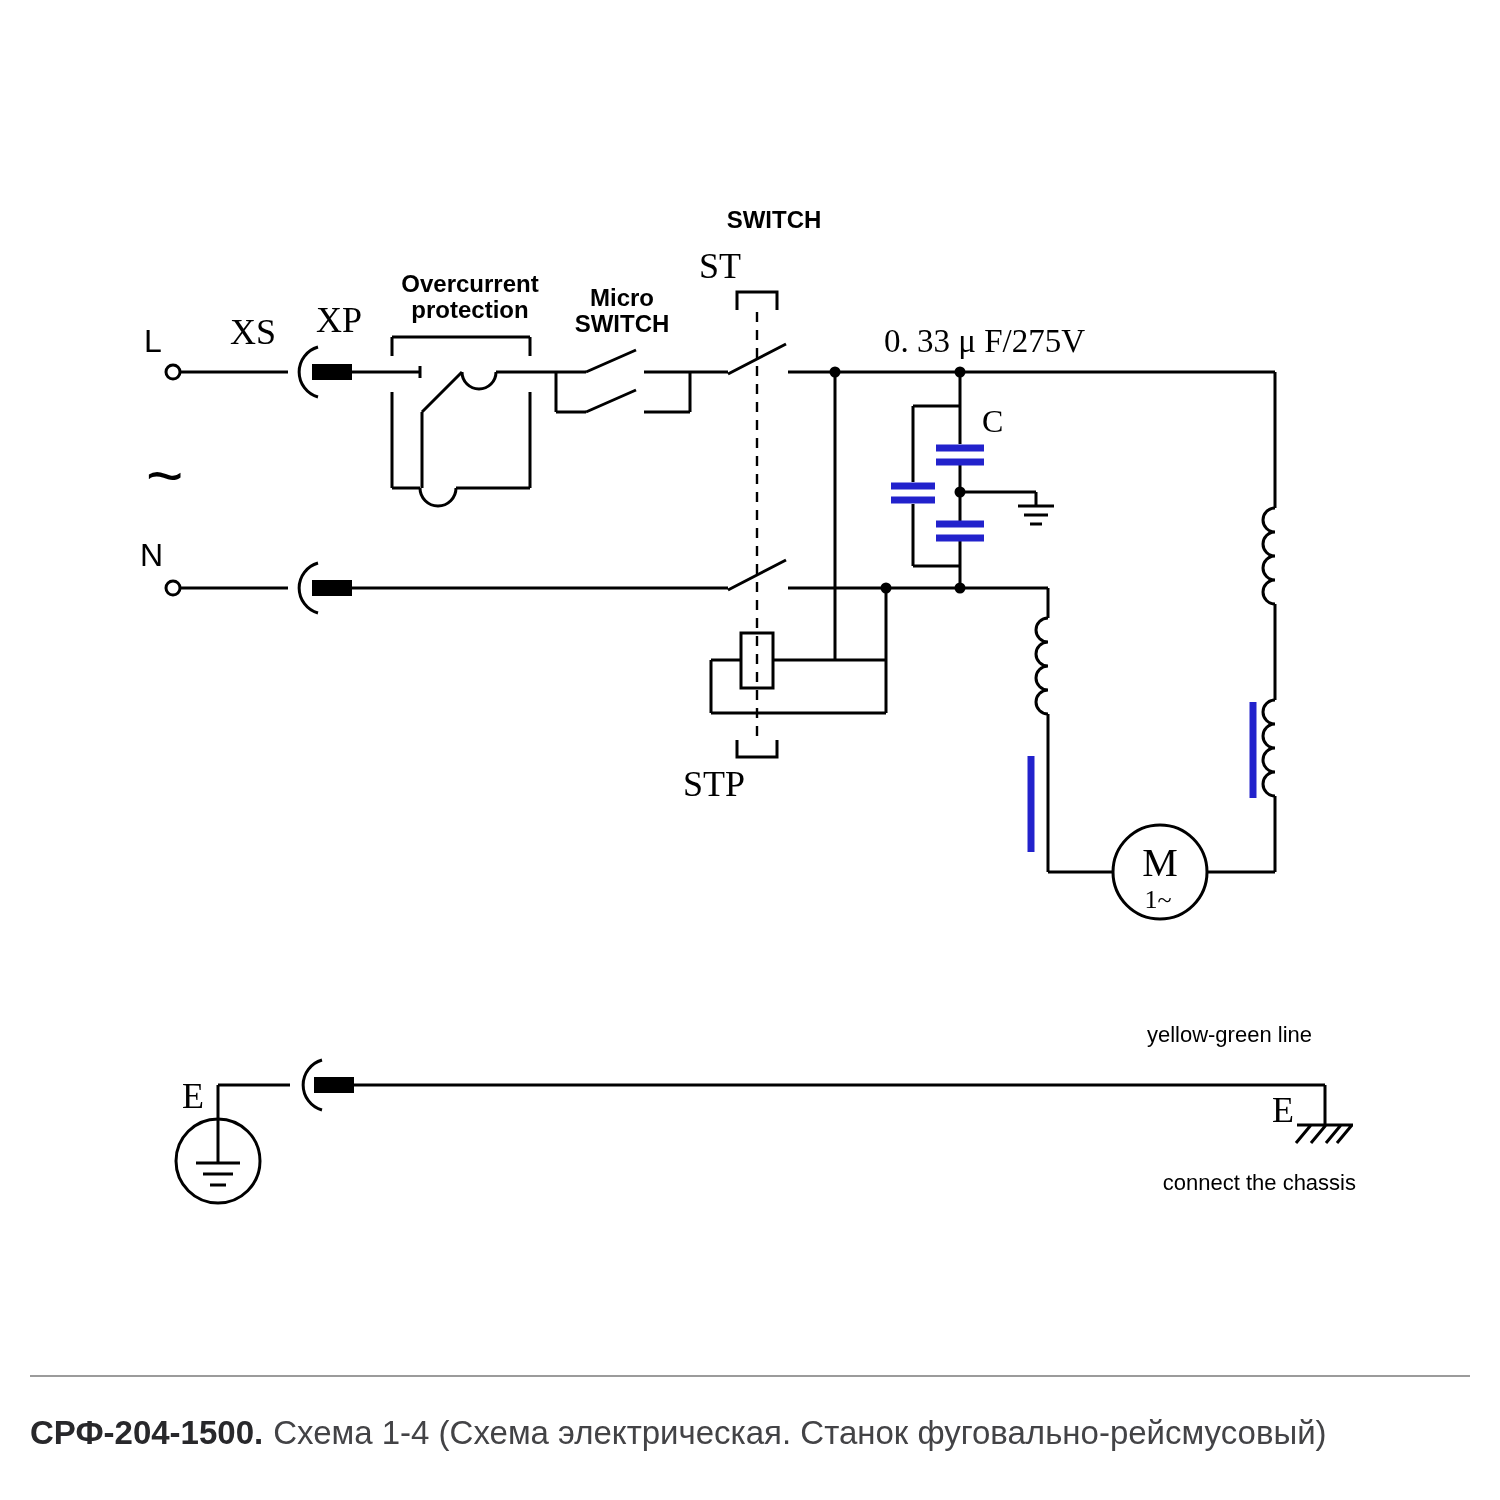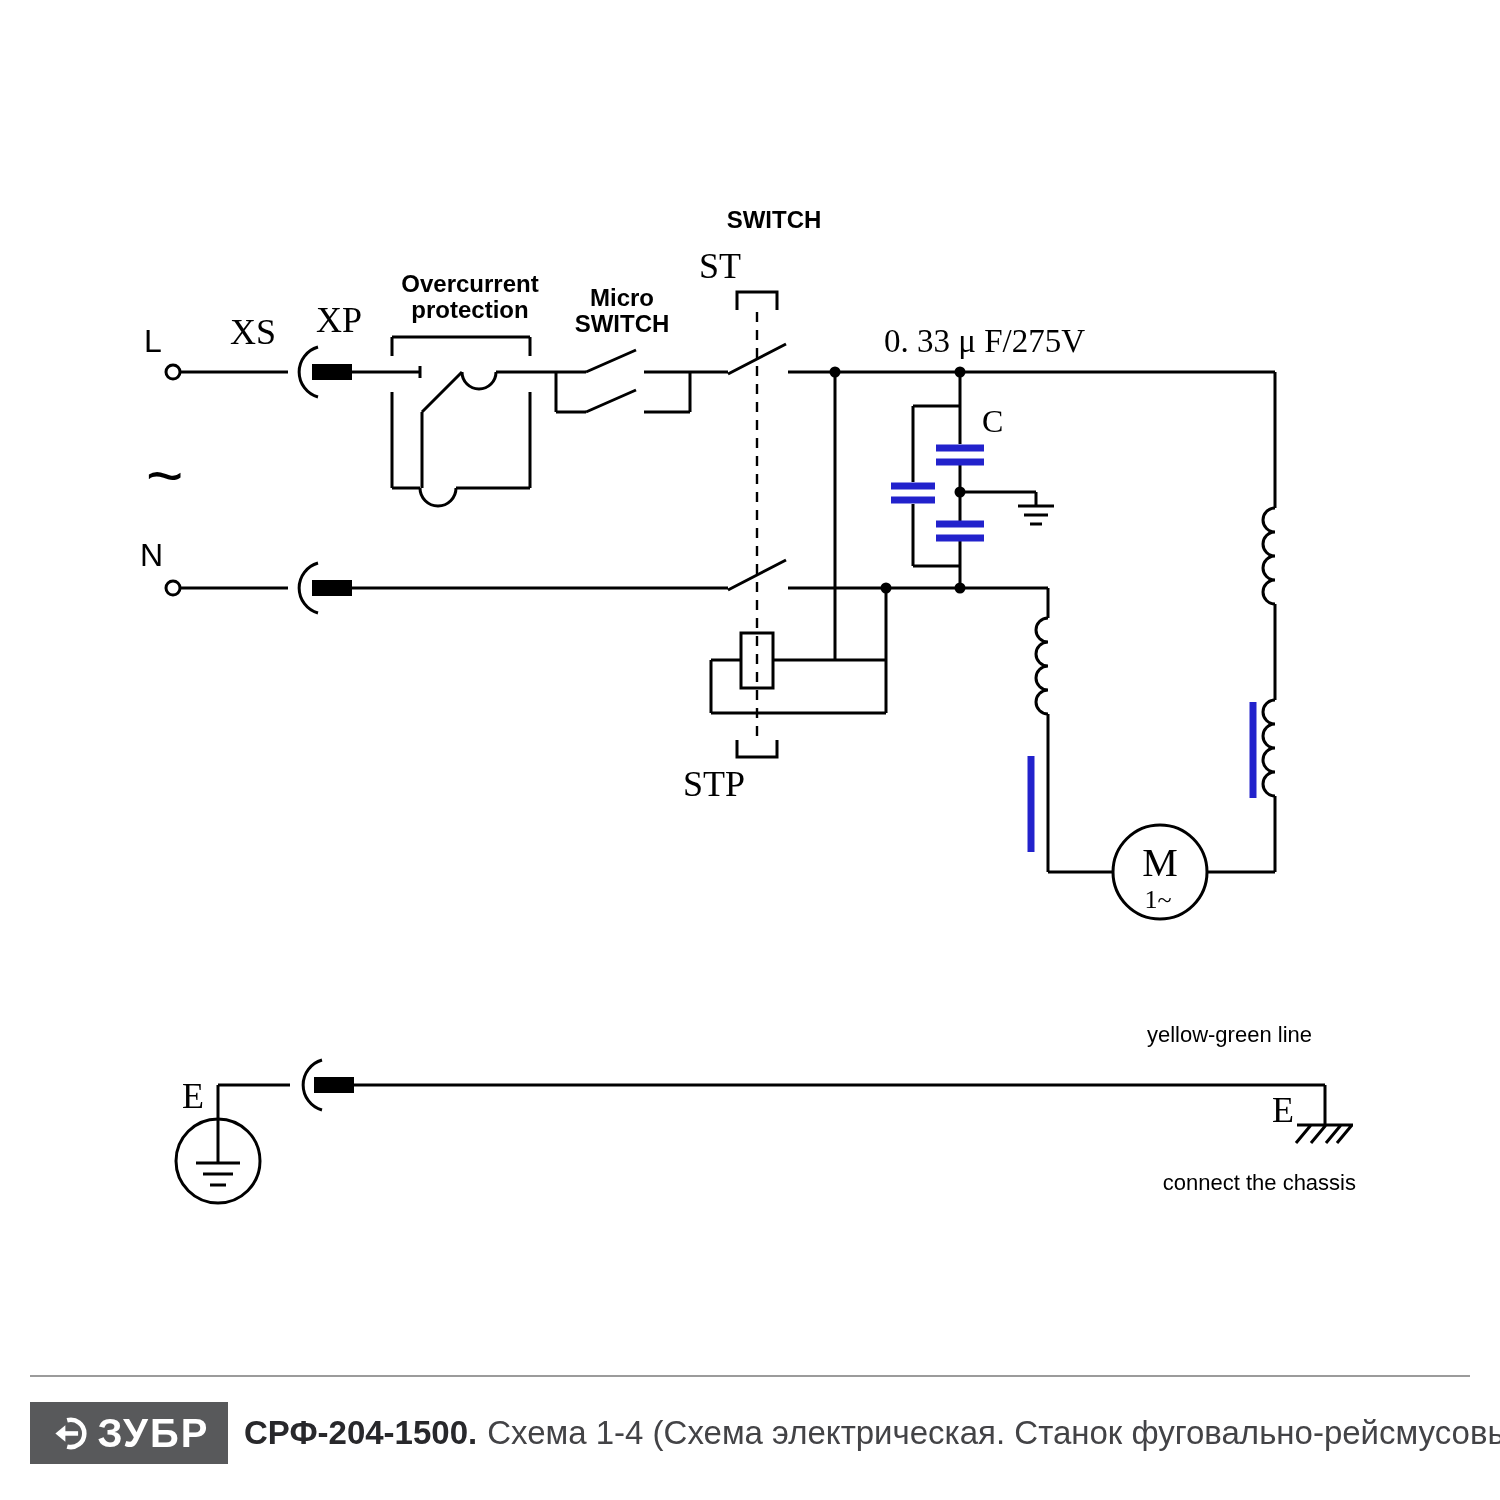--- a/index.html
+++ b/index.html
@@ -157,26 +157,18 @@
         <text class="tf" x="1272" y="1122" font-size="36">E</text>
       </g>
       <text class="ts" x="1312" y="1042" text-anchor="end" font-size="22">yellow-green line</text>
       <text class="ts" x="1356" y="1190" text-anchor="end" font-size="22">connect the chassis</text>
     </g>
   </svg>
 
   <div class="divider"></div>
 
   <div class="footer">
-    <div class="logo-box">
-      <svg class="logo-icon" viewBox="0 0 44 44">
-        <path d="M20 8 A15 15 0 1 1 20 37" stroke="#ffffff" stroke-width="5" fill="none"></path>
-        <path d="M32 22.5 H14" stroke="#ffffff" stroke-width="5" fill="none"></path>
-        <path d="M18 13.5 L7 22.5 L18 31.5 Z" fill="#ffffff"></path>
-      </svg>
-      <span class="logo-text">ЗУБР</span>
-    </div>
     <div class="footer-title">
       <span class="model">СРФ-204-1500.</span><span class="desc">Схема 1-4 (Схема электрическая. Станок фуговально-рейсмусовый)</span>
     </div>
   </div>
 
 </div>
 
 </body></html>

